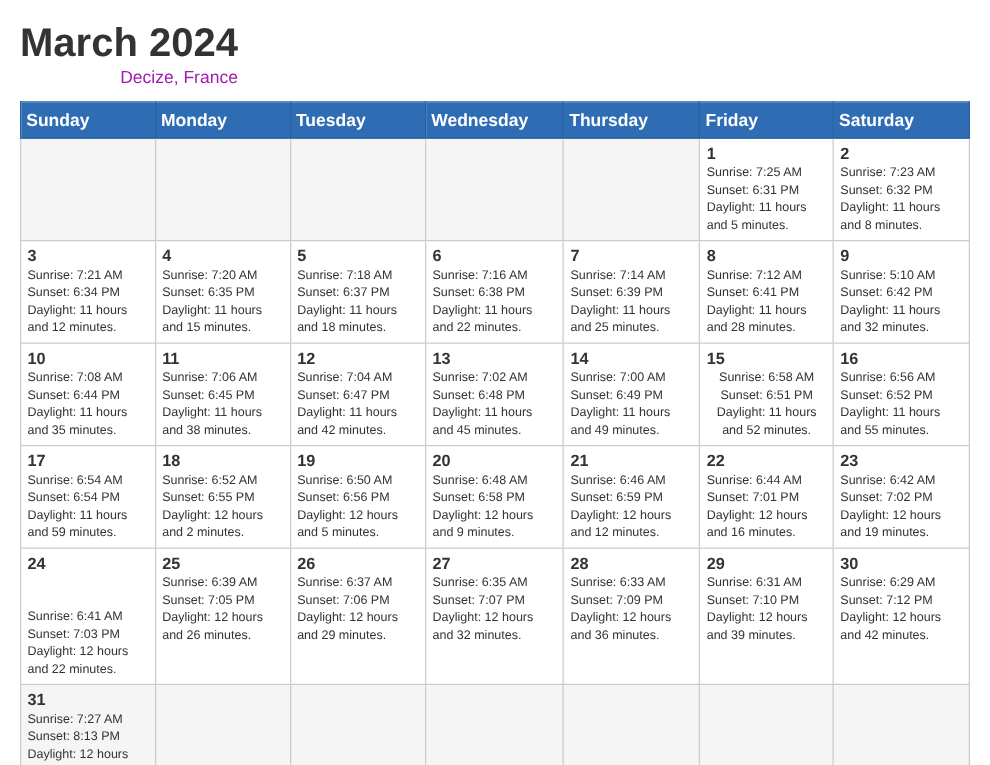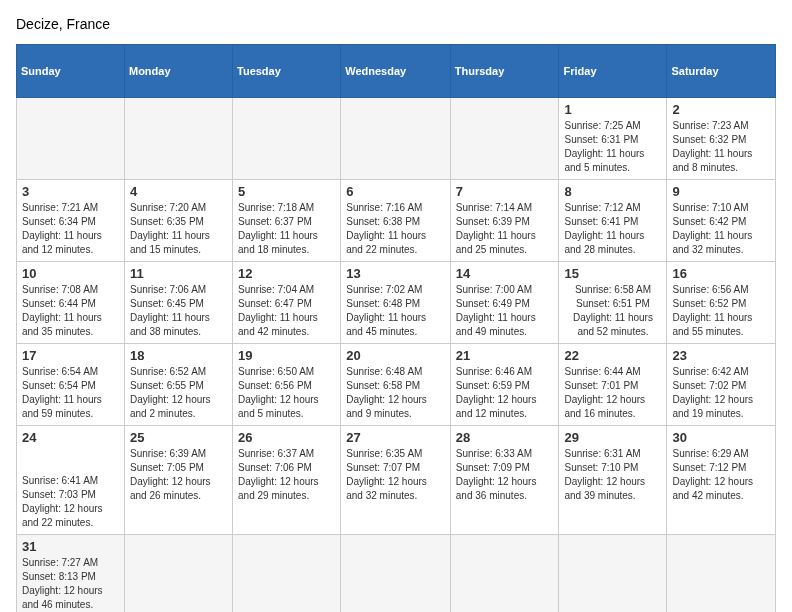--- a/index.html
+++ b/index.html
@@ -24,33 +24,33 @@
     .title-block {
       text-align: right;
     }
     .month-title {
       font-size: 32px;
       font-weight: bold;
       color: #333;
     }
     .location {
       font-size: 14px;
-      color: #000000;
+      color: #a21caf;
     }
     .calendar {
       width: 100%;
       border-collapse: collapse;
       border: 1px solid #ccc;
     }
     .calendar th {
       background: #2e6db4;
       color: #fff;
-      font-size: 11px;
+      font-size: 14px;
       font-weight: bold;
-      padding: 20px 4px;
+      padding: 6px 4px;
       text-align: left;
       border: 1px solid #2562a0;
     }
     .calendar td {
       border: 1px solid #ccc;
       vertical-align: top;
       padding: 4px 5px;
       font-size: 10.5px;
       color: #333;
       width: 113px;
@@ -73,20 +73,21 @@
     }
     tr:last-child td {
       background: #f5f5f5;
     }
   </style>
 </head>
 <body>
 
 <div class="header">
   <div class="title-block">
+    <div class="month-title">March 2024</div>
     <div class="location">Decize, France</div>
   </div>
 </div>
 
 <table class="calendar">
   <thead>
     <tr>
     <th>Sunday</th>
         <th>Monday</th>
         <th>Tuesday</th>
@@ -156,21 +157,21 @@
         </td>
         <td>
           <span class="day-number">8</span>
           <div class="day-info" style="white-space: pre-line;">Sunrise: 7:12 AM
 Sunset: 6:41 PM
 Daylight: 11 hours
 and 28 minutes.</div>
         </td>
         <td>
           <span class="day-number">9</span>
-          <div class="day-info" style="white-space: pre-line;">Sunrise: 7:10 AM
+          <div class="day-info" style="white-space: pre-line;">Sunrise: 5:10 AM
 Sunset: 6:42 PM
 Daylight: 11 hours
 and 32 minutes.</div>
         </td>
       </tr>
       <tr>
         <td>
           <span class="day-number">10</span>
           <div class="day-info" style="white-space: pre-line;">Sunrise: 7:08 AM
 Sunset: 6:44 PM

